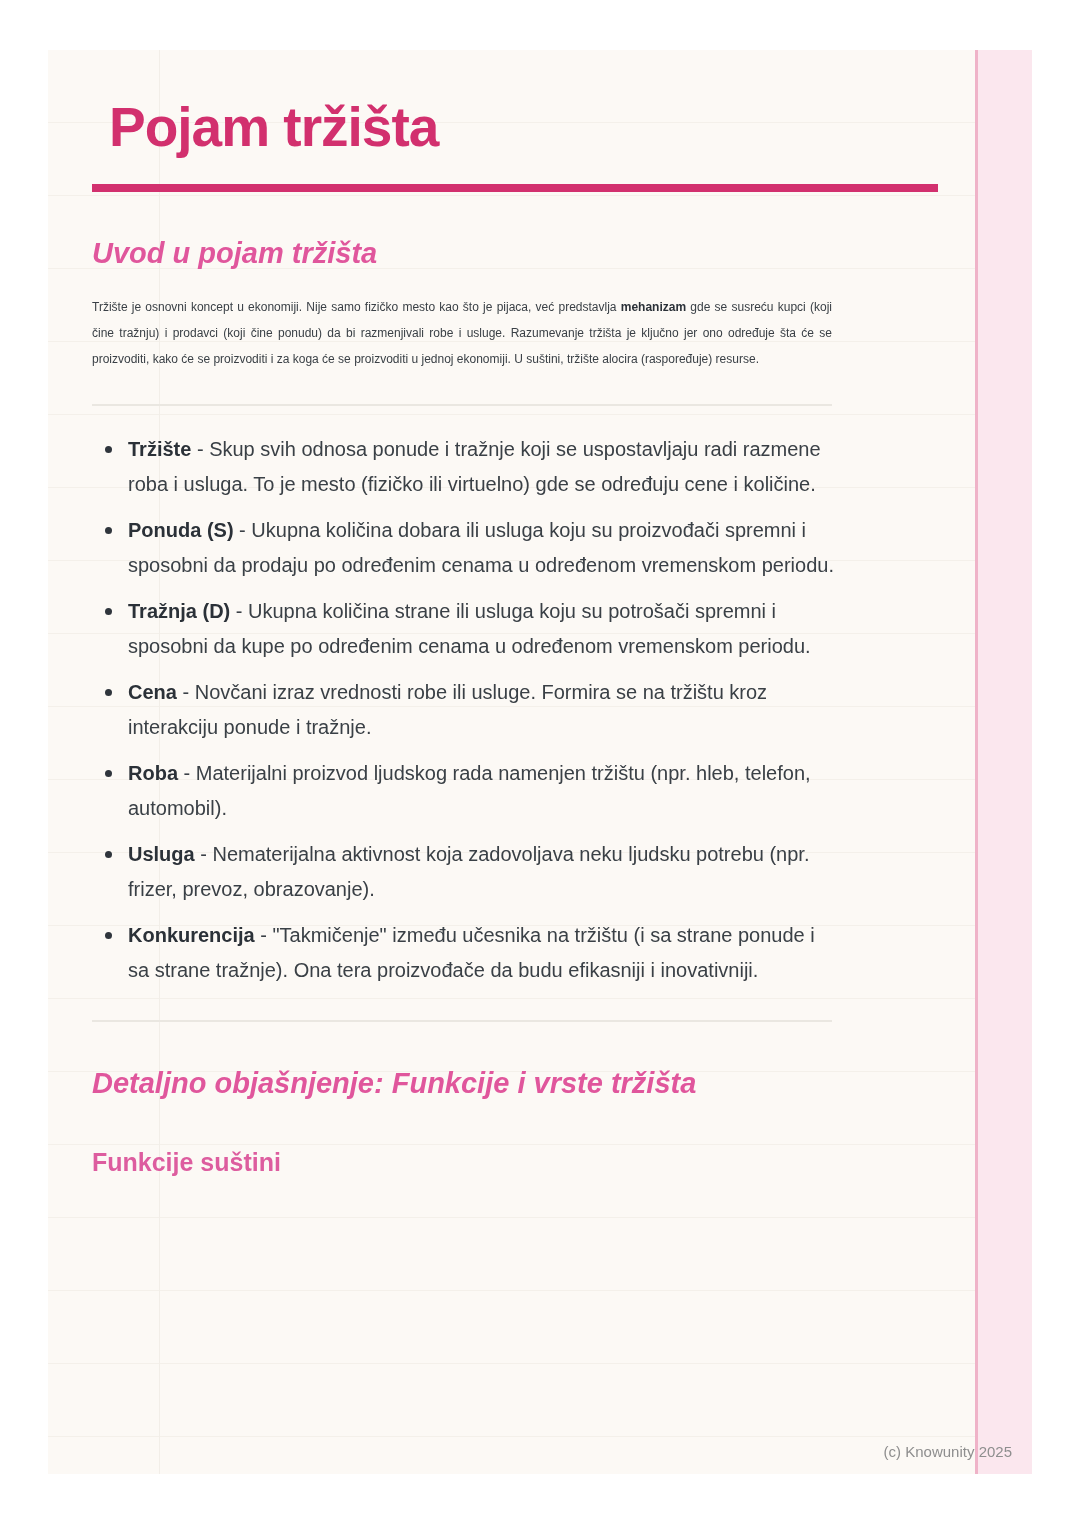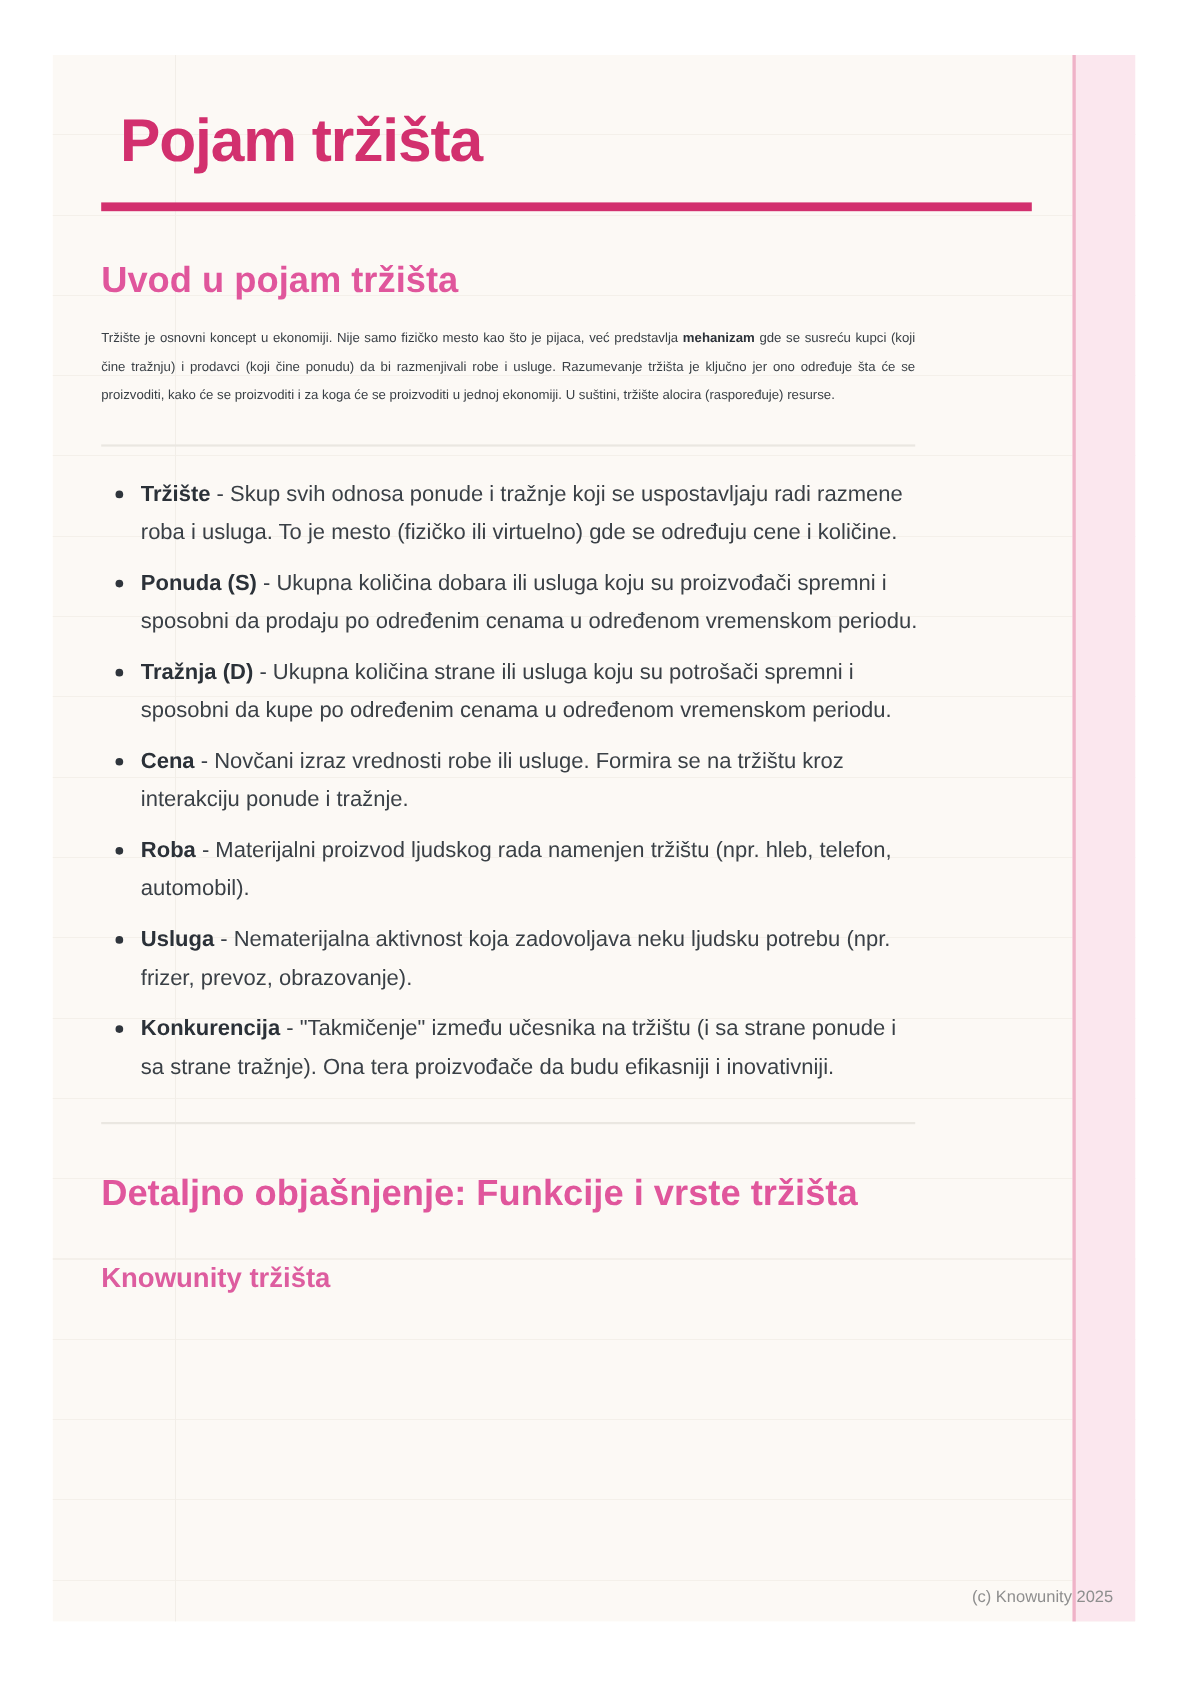--- a/index.html
+++ b/index.html
@@ -43,24 +43,25 @@
   }
   .title-rule {
     width: 846px;
     height: 8px;
     background: #d2306e;
     margin-top: 27px;
     border: none;
   }
   h2.section-heading {
     margin: 44px 0 0 0;
-    font-size: 33px;
+    font-size: 29px;
     line-height: 35px;
     font-weight: 700;
     color: #e0569c;
+    font-style: italic;
   }
   p.body-para {
     margin: 23px 0 0 0;
     width: 740px;
     font-size: 12px;
     line-height: 26px;
     color: #3a4046;
     text-align: justify;
   }
   p.body-para b { color: #2b3138; }
@@ -141,17 +142,17 @@
 <span>- Materijalni proizvod ljudskog rada namenjen tržištu (npr. hleb, telefon, automobil).</span></li>
       <li><span class="term">Usluga</span>
 <span>- Nematerijalna aktivnost koja zadovoljava neku ljudsku potrebu (npr. frizer, prevoz, obrazovanje).</span></li>
       <li><span class="term">Konkurencija</span>
 <span>- "Takmičenje" između učesnika na tržištu (i sa strane ponude i sa strane tražnje). Ona tera proizvođače da budu efikasniji i inovativniji.</span></li>
     </ul>
 
     <div class="divider"></div>
 
     <h2 class="section-heading">Detaljno objašnjenje: Funkcije i vrste tržišta</h2>
-    <h3 class="sub-heading">Knowunity tržišta</h3>
+    <h3 class="sub-heading">Funkcije suštini</h3>
   </div>
 
   <div class="footer-credit">(c) Knowunity 2025</div>
 </div>
 
 </body></html>

